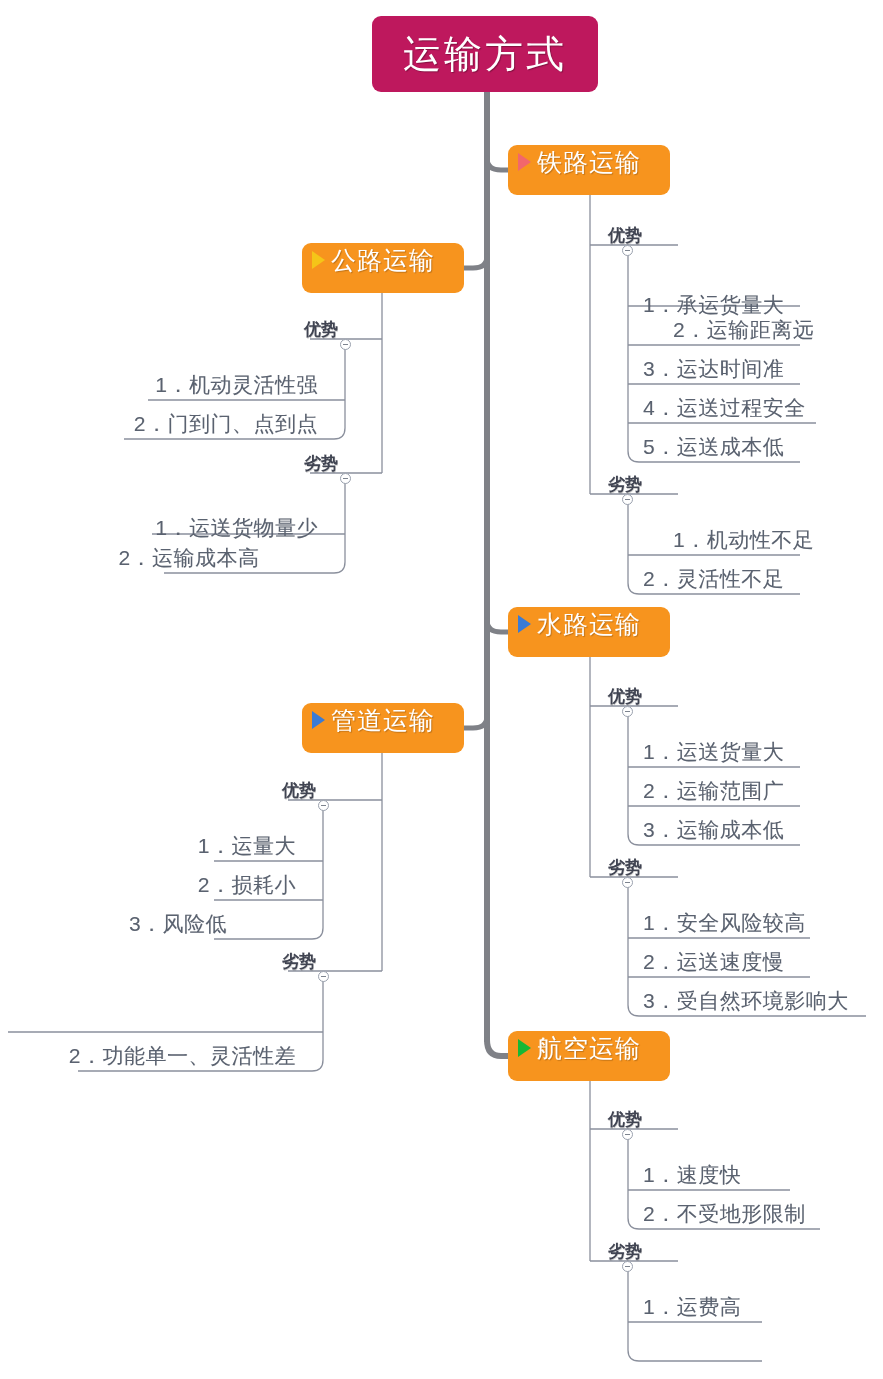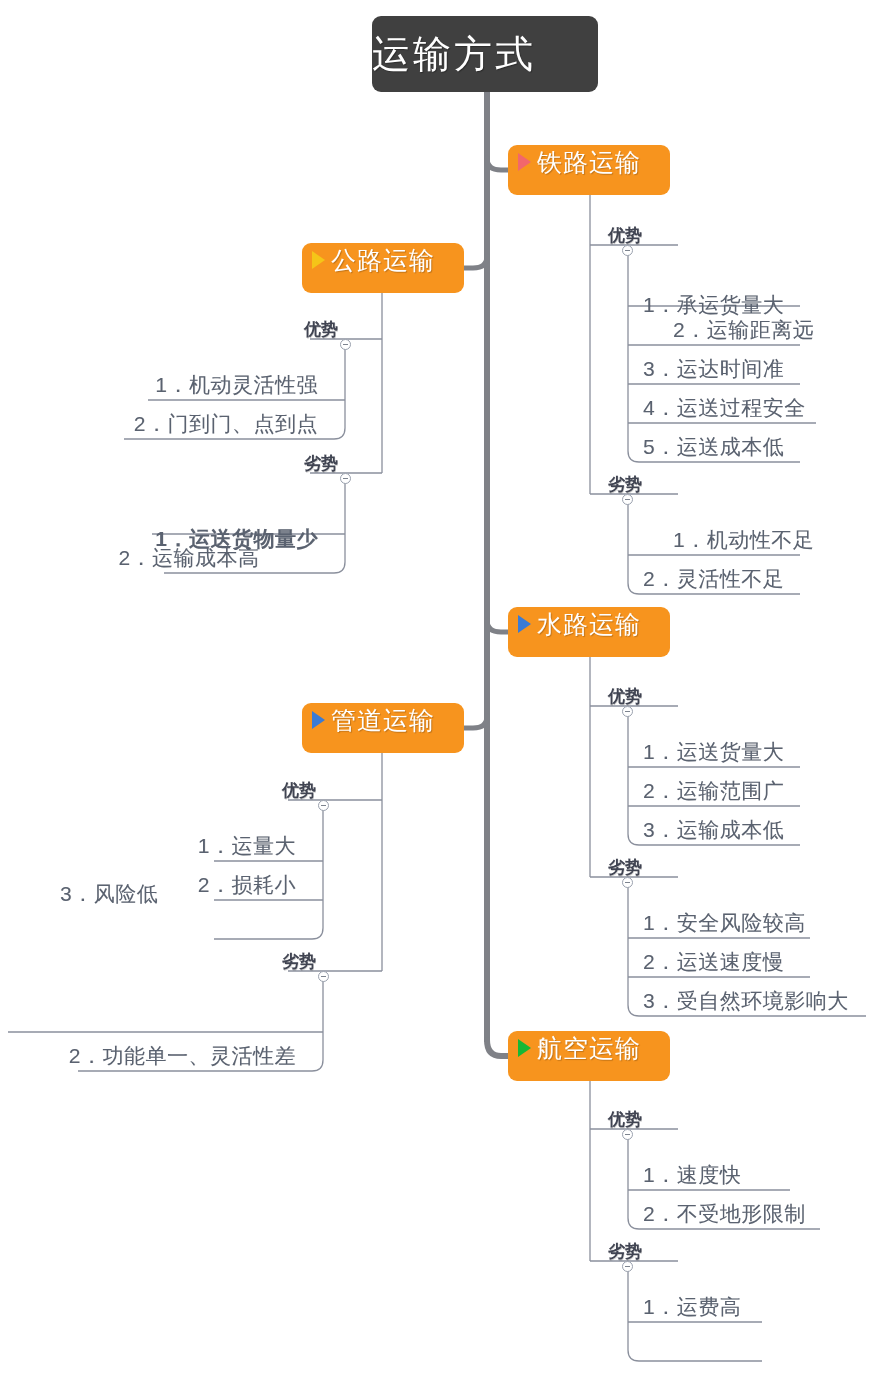--- a/index.html
+++ b/index.html
@@ -18,24 +18,25 @@
   #wires {
     position: absolute;
     left: 0; top: 0;
     width: 883px; height: 1379px;
     pointer-events: none;
   }
 
   
   .root-node {
     position: absolute;
-    background: #404040;
+    background: #be185d;
     border-radius: 9px;
     display: flex;
     align-items: center;
+    justify-content: center;
     color: #ffffff;
     font-size: 38px;
     letter-spacing: 3px;
     text-shadow: 1px 1px 1px rgba(0,0,0,0.30);
     z-index: 5;
   }
 
   
   .branch-node {
     position: absolute;
@@ -203,21 +204,21 @@
     <span class="tri tri-gold"></span>
     <span>公路运输</span>
   </div>
   <div class="group-label right-align" style="left:258px; top:318px; width:80px; text-align:right;">优势</div>
   <div class="toggle" style="left:340px; top:339px;"></div>
   <div class="leaf right-align" style="left:60px; top:371px; width:258px; text-align:right;">1．机动灵活性强</div>
   <div class="leaf right-align" style="left:60px; top:410px; width:258px; text-align:right;">2．门到门、点到点</div>
 
   <div class="group-label right-align" style="left:258px; top:452px; width:80px; text-align:right;">劣势</div>
   <div class="toggle" style="left:340px; top:473px;"></div>
-  <div class="leaf right-align" style="left:60px; top:525px; width:258px; text-align:right;font-weight:bold;">1．运送货物量少</div>
+  <div class="leaf right-align" style="left:60px; top:514px; width:258px; text-align:right;">1．运送货物量少</div>
   <div class="leaf right-align" style="left:60px; top:544px; width:258px; text-align:center;">2．运输成本高</div>
 
   <div class="branch-node" style="left:508px; top:607px; width:162px; height:50px;">
     <span class="tri tri-blue"></span>
     <span>水路运输</span>
   </div>
   <div class="group-label" style="left:608px; top:685px;">优势</div>
   <div class="toggle" style="left:622px; top:706px;"></div>
   <div class="leaf" style="left:643px; top:738px;">1．运送货量大</div>
   <div class="leaf" style="left:643px; top:777px;">2．运输范围广</div>
@@ -230,21 +231,21 @@
   <div class="leaf" style="left:643px; top:987px;">3．受自然环境影响大</div>
 
   <div class="branch-node" style="left:302px; top:703px; width:162px; height:50px;">
     <span class="tri tri-blue"></span>
     <span>管道运输</span>
   </div>
   <div class="group-label right-align" style="left:236px; top:779px; width:80px; text-align:right;">优势</div>
   <div class="toggle" style="left:318px; top:800px;"></div>
   <div class="leaf right-align" style="left:60px; top:832px; width:236px; text-align:right;">1．运量大</div>
   <div class="leaf right-align" style="left:60px; top:871px; width:236px; text-align:right;">2．损耗小</div>
-  <div class="leaf right-align" style="left:60px; top:880px; width:236px; text-align:left;">3．风险低</div>
+  <div class="leaf right-align" style="left:60px; top:910px; width:236px; text-align:center;">3．风险低</div>
 
   <div class="group-label right-align" style="left:236px; top:950px; width:80px; text-align:right;">劣势</div>
   <div class="toggle" style="left:318px; top:971px;"></div>
   <div class="leaf right-align" style="left:0px; top:1042px; width:296px; text-align:right;">2．功能单一、灵活性差</div>
 
   <div class="branch-node" style="left:508px; top:1031px; width:162px; height:50px;">
     <span class="tri tri-green"></span>
     <span>航空运输</span>
   </div>
   <div class="group-label" style="left:608px; top:1108px;">优势</div>

